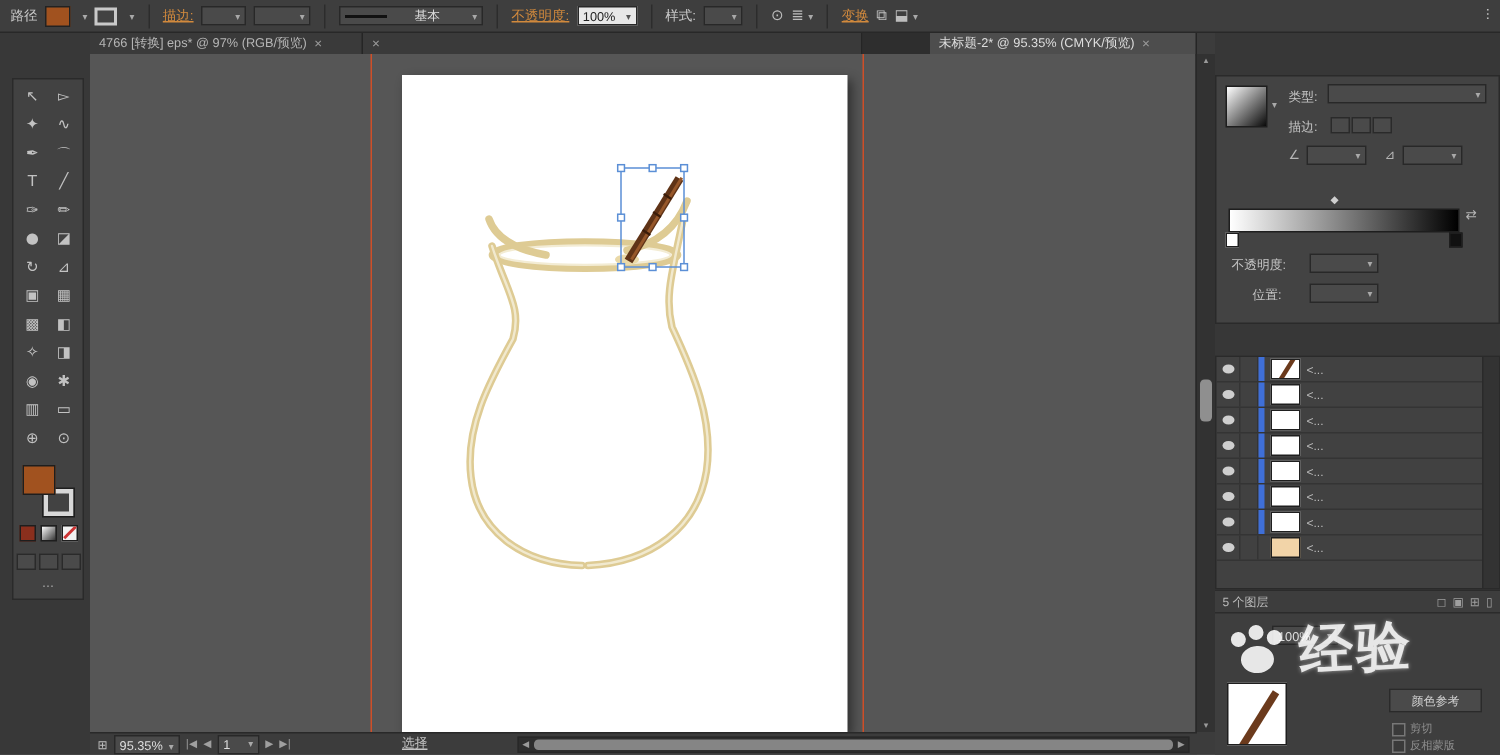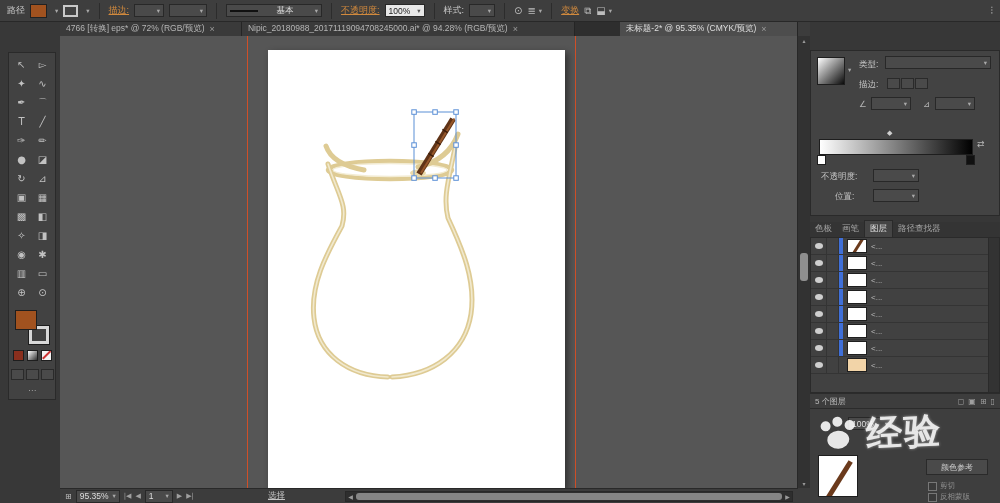--- a/index.html
+++ b/index.html
@@ -161,25 +161,24 @@
   <span class="cb-icon glyph">≣<span class="chev glyph">▾</span></span>
   <span class="vsep"></span>
   <span class="link">变换</span>
   <span class="cb-icon glyph">⧉</span>
   <span class="cb-icon glyph">⬓<span class="chev glyph">▾</span></span>
   <span style="margin-left:auto" class="cb-icon glyph">⫶</span>
 </div>
 
 <div id="tabbar">
   <div class="doc-tab" style="width:192px;">
-    <span>4766 [转换] eps* @ 72% (RGB/预览)</span>
+    <span>4766 [转换] eps* @ 97% (RGB/预览)</span>
     <span class="tab-close">×</span>
   </div>
   <div class="doc-tab" style="width:352px;">
-    <span>Nipic_20180988_20171119094708245000.ai* @ 94.28% (RGB/预览)</span>
     <span class="tab-close">×</span>
   </div>
   <div class="doc-tab active" style="width:188px;margin-left:45px;">
     <span>未标题-2* @ 95.35% (CMYK/预览)</span>
     <span class="tab-close">×</span>
   </div>
 </div>
 
 <div id="left-strip">
   <div id="toolbar">
@@ -297,21 +296,21 @@
   </div>
 </div>
 <div id="v-scroll">
   <span class="scroll-arrow glyph" style="top:1px;">▴</span>
   <div id="v-thumb"></div>
   <span class="scroll-arrow glyph" style="bottom:1px;">▾</span>
 </div>
 
 <div id="status-bar">
   <span class="cb-icon glyph" style="font-size:8px;">⊞</span>
-  <span class="ddbox" style="width:44px;">
+  <span class="ddbox" style="width:44px;align-items:flex-end;">
     <span>95.35%</span>
     <span class="chev glyph">▾</span>
   </span>
   <span class="nav-btn glyph">|◀</span>
   <span class="nav-btn glyph">◀</span>
   <span class="ddbox" style="width:28px;">
     <span>1</span>
     <span class="chev glyph">▾</span>
   </span>
   <span class="nav-btn glyph">▶</span>
@@ -359,26 +358,20 @@
         <span></span>
         <span class="chev glyph">▾</span>
       </span>
     <span class="gp-abs" style="left:24px;top:140px;">位置:</span>
     <span class="gp-abs ddbox" style="left:62px;top:138px;width:46px;">
         <span></span>
         <span class="chev glyph">▾</span>
       </span>
   </div>
 
-  <div id="dock-tabs">
-    <span class="ptab">色板</span>
-    <span class="ptab">画笔</span>
-    <span class="ptab active">图层</span>
-    <span class="ptab">路径查找器</span>
-  </div>
 
   <div id="layers-panel">
     <div id="layers-rows">
         <div class="layer-row">
           <span class="eye-cell">
             <span class="eye"></span>
           </span>
           <span class="lock-cell"></span>
           <span class="sel-bar on"></span>
           <span class="layer-thumb">

